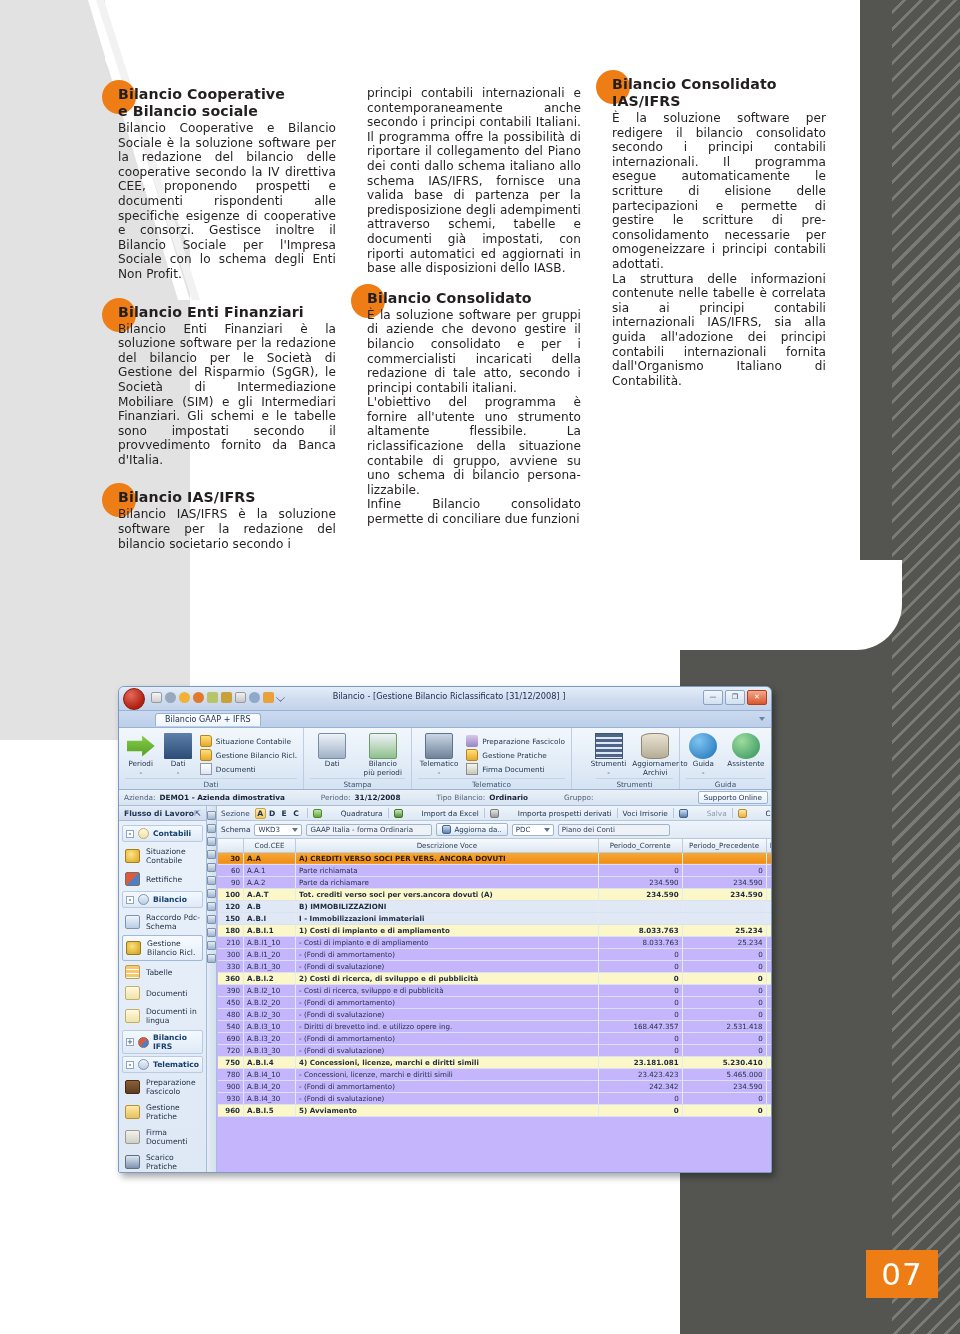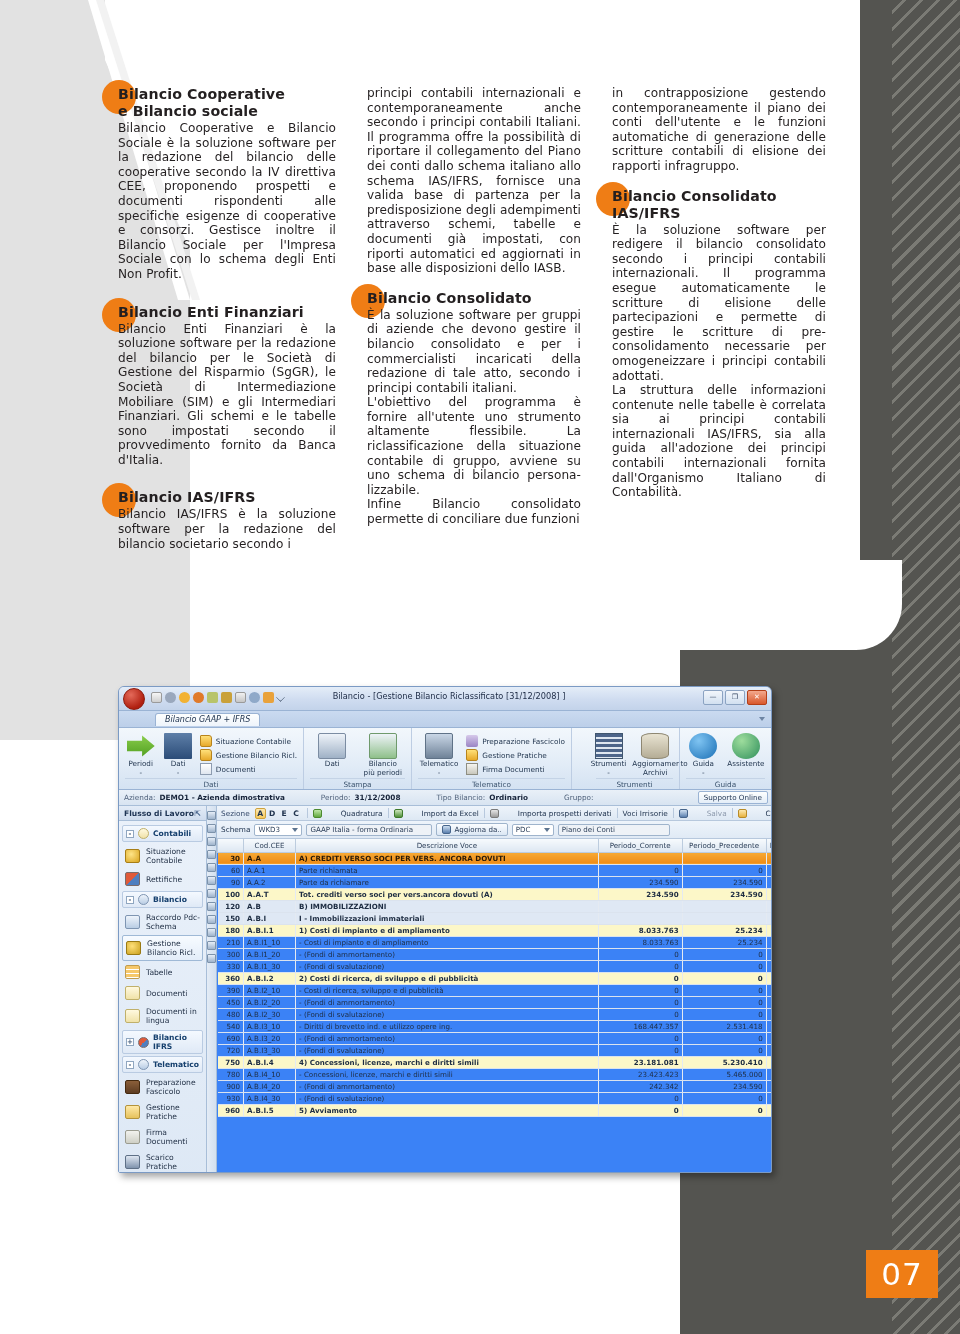--- a/index.html
+++ b/index.html
@@ -141,21 +141,20 @@
     background: linear-gradient(180deg,#cadaf0,#bccfe9);
     border-bottom: 1px solid #9ab3d4;
   }
   .tab {
     position: absolute; left: 36px; top: 2px;
     padding: 1px 9px 2px 9px;
     font-size: 8px; color: #20344f;
     background: linear-gradient(#fdfefe,#eef4fb);
     border: 1px solid #9ab3d4; border-bottom: none;
     border-radius: 3px 3px 0 0;
-    font-style: italic;
   }
   .tabstrip .caret {
     position:absolute; right:6px; top:6px; width:0;height:0;
     border-left:3px solid transparent;border-right:3px solid transparent;border-top:4px solid #6d84a3;
   }
 
   .ribbon {
     height: 62px; display: flex;
     background: linear-gradient(180deg,#f2f7fc 0%, #e2ecf7 60%, #d4e2f2 100%);
     border-bottom: 1px solid #9ab3d4;
@@ -296,21 +295,21 @@
     display:flex; align-items:center; justify-content:space-between;
   }
   .fld .cv { width:0;height:0;border-left:3px solid transparent;border-right:3px solid transparent;border-top:4px solid #5c7490; margin-left:4px;}
   .btn-agg {
     display:flex;align-items:center;gap:3px;
     background: linear-gradient(#fbfdff,#dbe7f4); border:1px solid #9fb4cc; border-radius:2px;
     height: 13px; padding: 0 5px; font-size:7.1px; color:#1f3350;
   }
 
   table.grid { width: 100%; border-collapse: collapse; table-layout: fixed; font-size: 7.1px; }
-  .gridwrap { flex: 1; overflow: hidden; background:#3b82f6; position:relative; }
+  .gridwrap { flex: 1; overflow: hidden; background:#c4b5fd; position:relative; }
   table.grid th {
     background: linear-gradient(#f7fafd,#dde7f2);
     border: 1px solid #bcccde; border-top:none;
     font-size: 7.1px; font-weight: normal; color: #2b3e57;
     height: 13px; padding: 0 3px;
   }
   table.grid td {
     border-bottom: 1px solid #dbe3ee; border-right: 1px solid #e4eaf2;
     height: 12px; padding: 0 3px; color: #1d2c42; white-space: nowrap; overflow: hidden;
   }
@@ -375,23 +374,20 @@
       <div class="block" style="margin-top:14px;">
         <div class="bullet"></div>
         <h2>Bilancio Consolidato</h2>
         <p class="body">È la soluzione software per gruppi di aziende che devono gestire il bilancio consolidato e per i commercialisti incaricati della redazione di tale atto, secondo i principi contabili italiani.</p>
         <p class="body">L'obiettivo del programma è fornire all'utente uno strumento altamente flessibile. La riclassificazione della situazione contabile di gruppo, avviene su uno schema di bilancio persona-lizzabile.</p>
         <p class="body">Infine Bilancio consolidato permette di conciliare due funzioni</p>
       </div>
     </div>
 
     <div class="col">
-      <div class="block">
-        <p class="body">in contrapposizione gestendo contemporaneamente il piano dei conti dell'utente e le funzioni automatiche di generazione delle scritture contabili di elisione dei rapporti infragruppo.</p>
-      </div>
       <div class="block" style="margin-top:14px;">
         <div class="bullet"></div>
         <h2>Bilancio Consolidato<br>IAS/IFRS</h2>
         <p class="body">È la soluzione software per redigere il bilancio consolidato secondo i principi contabili internazionali. Il programma esegue automaticamente le scritture di elisione delle partecipazioni e permette di gestire le scritture di pre-consolidamento necessarie per omogeneizzare i principi contabili adottati.</p>
         <p class="body">La struttura delle informazioni contenute nelle tabelle è correlata sia ai principi contabili internazionali IAS/IFRS, sia alla guida all'adozione dei principi contabili internazionali fornita dall'Organismo Italiano di Contabilità.</p>
       </div>
     </div>
   </div>
 
   <div class="app-shot">

